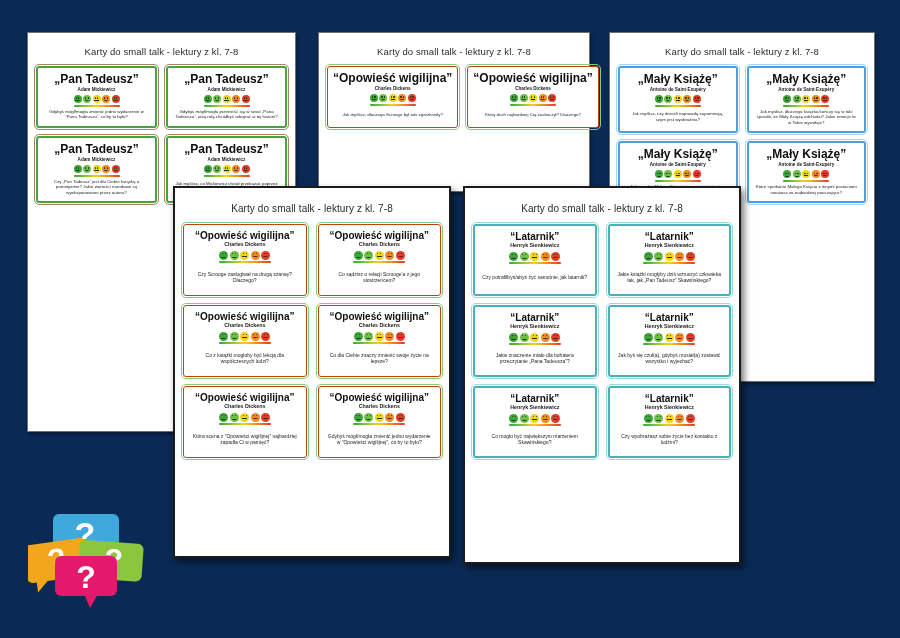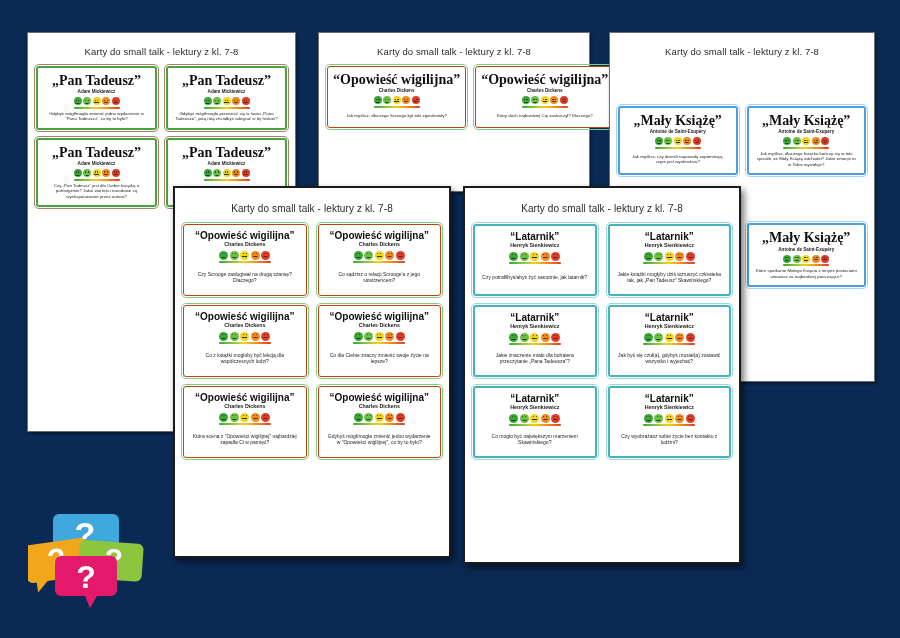--- a/index.html
+++ b/index.html
@@ -68,21 +68,20 @@
   }
   .card.theme-opowiesc {
     border: 1px solid #c2410c;
     outline: 1px solid #7ecf86;
     outline-offset: 1px;
   }
   .card.theme-maly {
     border: 2px solid #4a9fe0;
     outline: 1px solid #a8d4f3;
     outline-offset: 1px;
-    margin-top: 40px;
   }
   .card.theme-latarnik {
     border: 2px solid #45b3b8;
     outline: 1px solid #9cd9dc;
     outline-offset: 1px;
   }
 
   .card-title {
     font-weight: bold;
     color: #0f0f0f;
@@ -101,21 +100,21 @@
   .card-question {
     text-align: center;
     color: #1f1f1f;
     line-height: 1.25;
     margin-top: auto;
     margin-bottom: auto;
     padding: 0 2px;
   }
 
   
-  .sz-s .card-title { font-size: 14px; font-family: Liberation Serif, serif; }
+  .sz-s .card-title { font-size: 12px; }
   .sz-s .card-author { font-size: 4.6px; }
   .sz-s .card-question { font-size: 4.4px; }
   .sz-s .card { min-height: 62px; }
 
   
   .sz-l .card-title { font-size: 10px; }
   .sz-l .card-author { font-size: 5.3px; }
   .sz-l .card-question { font-size: 5px; }
   .sz-l .card { min-height: 72px; }
 

